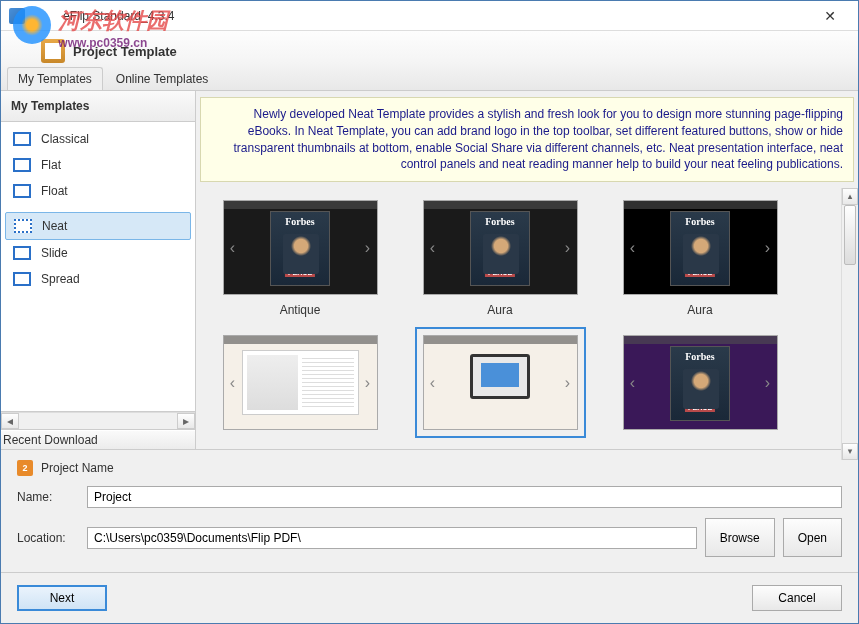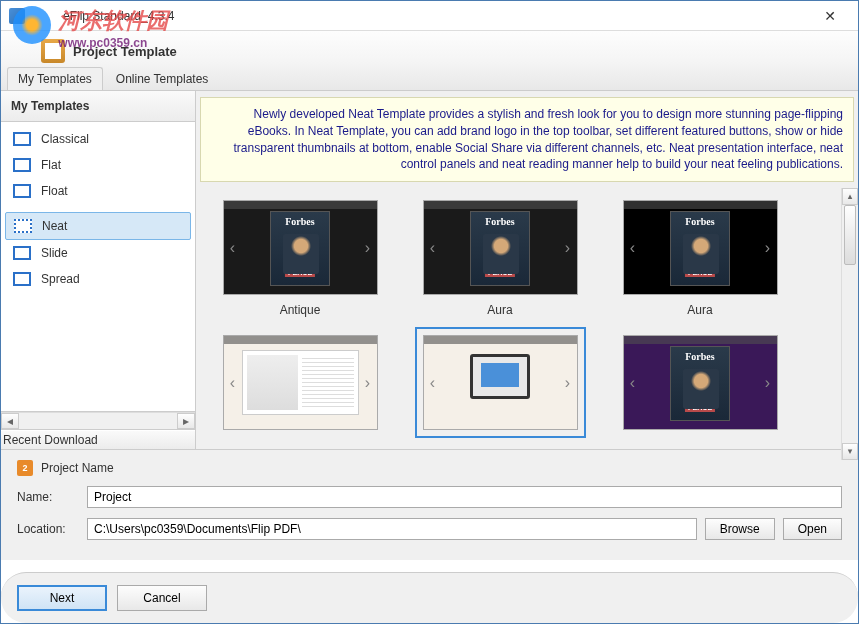--- a/index.html
+++ b/index.html
@@ -68,23 +68,23 @@
 .img .monitor::after { content:""; position:absolute; top:6px; left:8px; right:8px; height:24px; background:#4a90d9; }
 
 .project { border-top: 1px solid #ccc; padding: 10px 16px; background: #f0f0f0; }
 .proj-head { display: flex; align-items: center; margin-bottom: 10px; }
 .proj-head .picon { width: 16px; height: 16px; background: #e88a2a; border-radius: 2px; margin-right: 8px; position:relative; }
 .proj-head .picon::after { content:"2"; position:absolute; inset:0; color:#fff; font-size:9px; text-align:center; line-height:16px; font-weight:bold; }
 .proj-head .ptxt { font-weight: normal; color: #333; }
 .form-row { display: flex; align-items: center; margin-bottom: 10px; }
 .form-row label { width: 70px; color: #333; }
 .form-row input { flex: 1; padding: 3px 6px; border: 1px solid #aaa; background: #fff; font-size: 12px; height: 22px; }
-.form-row .btn { margin-left: 8px; padding: 3px 14px; border: 1px solid #aaa; background: linear-gradient(#fdfdfd,#e8e8e8); cursor: pointer; height: 22px; }
-
-.footer { position: absolute; bottom: 0; left: 0; right: 0; border-top: 1px solid #ccc; background: #f0f0f0; padding: 12px 16px; display: flex; justify-content: flex-start; gap: 10px; border-radius: 25px; }
+.form-row .btn { margin-left: 8px; padding: 3px 14px; border: 1px solid #aaa; background: linear-gradient(#fdfdfd,#e8e8e8); cursor: pointer; height: 39px; }
+
+.footer { position: absolute; bottom: 0; left: 0; right: 0; border-top: 1px solid #ccc; background: #f0f0f0; padding: 12px 16px; display: flex; justify-content: space-between; gap: 10px; }
 .footer button { width: 90px; height: 26px; border: 1px solid #aaa; background: linear-gradient(#fdfdfd,#e8e8e8); cursor: pointer; }
 .footer button.primary { border: 2px solid #3a8ad8; background: linear-gradient(#eaf3fc,#d0e4f6); }
 </style>
 </head>
 <body>
 
 <div class="watermark">
   <span class="logo"></span>
   <span class="txt">
     <div class="cn">河东软件园</div>

